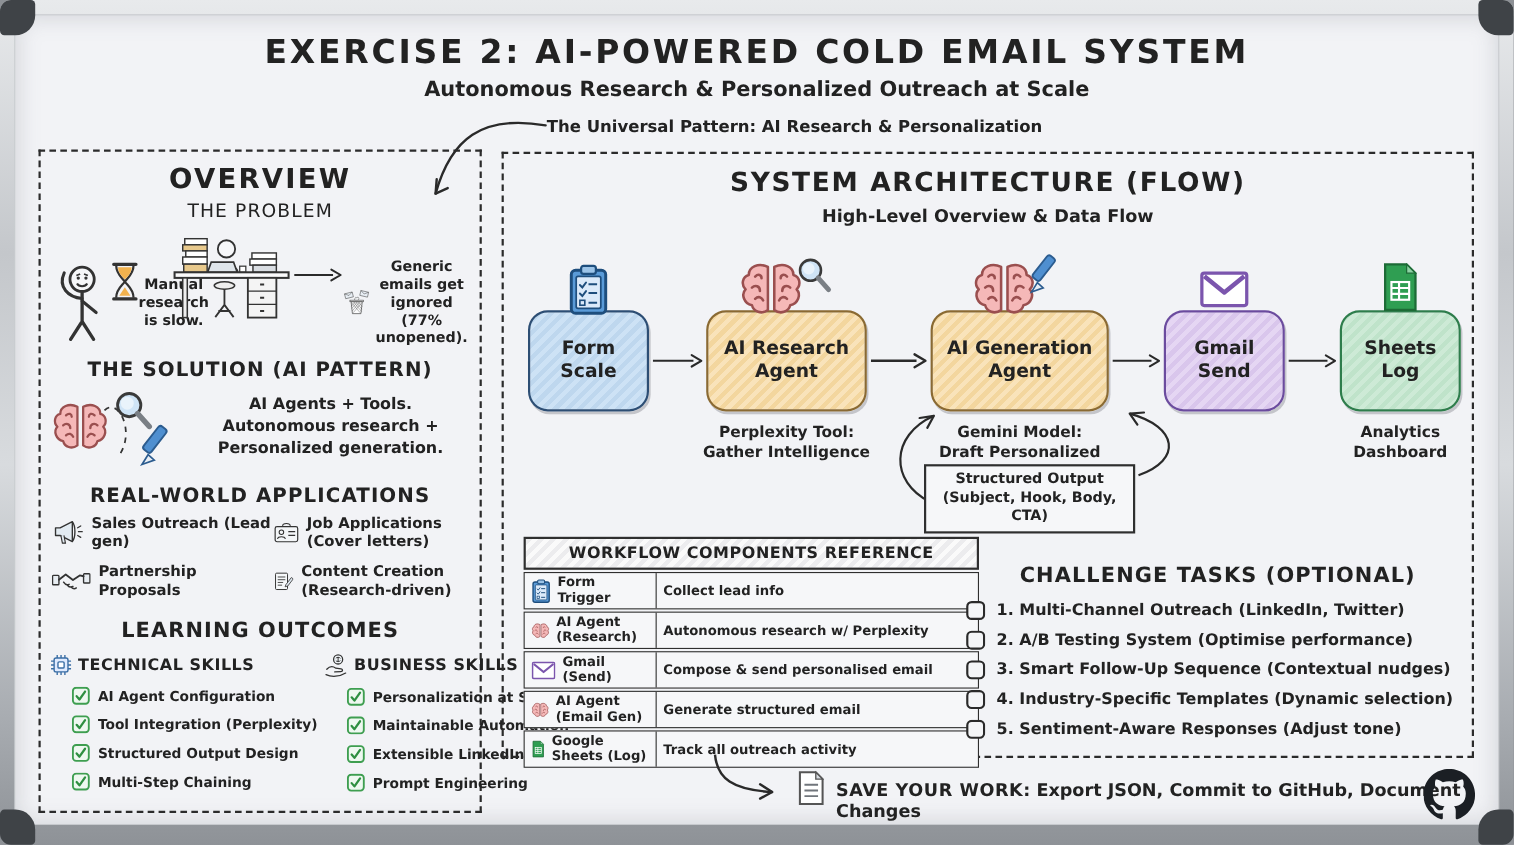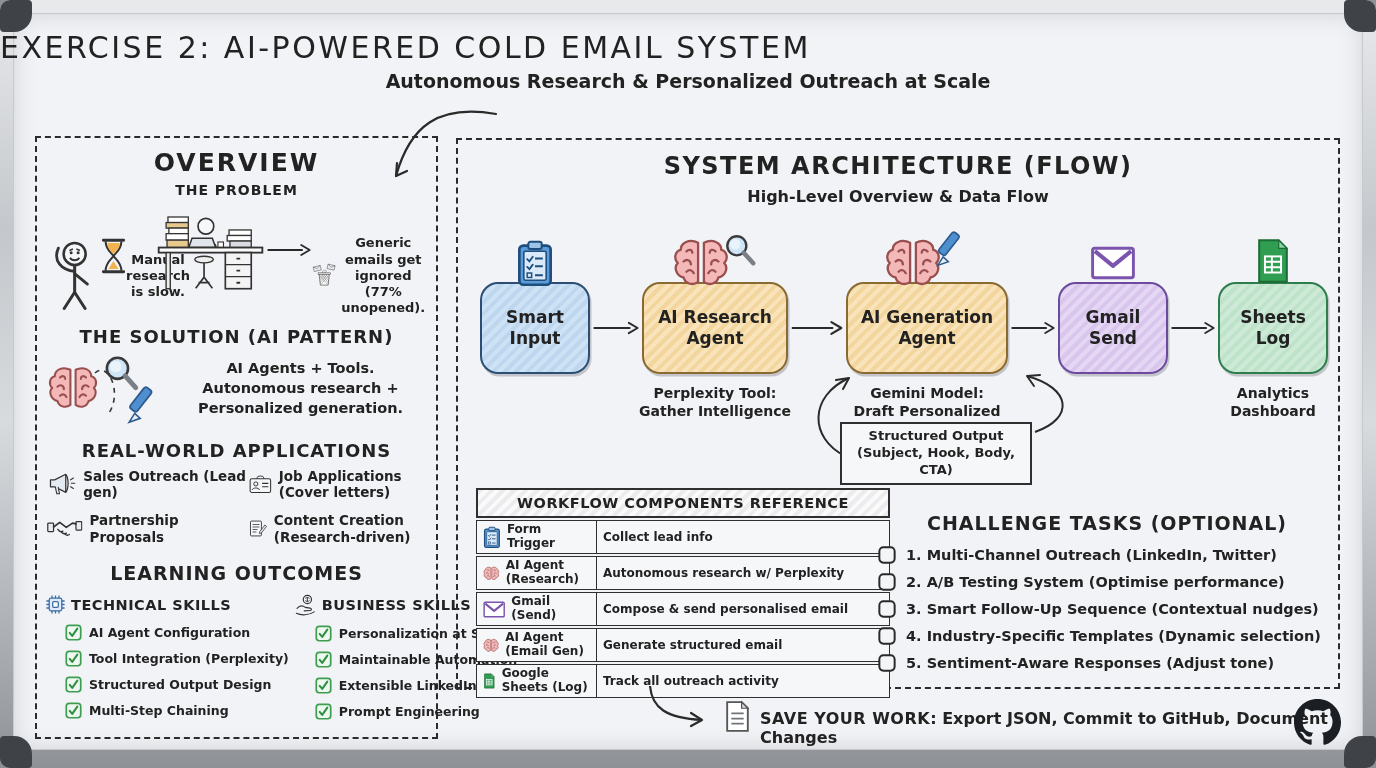--- a/index.html
+++ b/index.html
@@ -10,33 +10,33 @@
   .board { position:absolute; left:13px; top:13px; right:13px; bottom:18px;
     background:#f2f3f6; border-radius:5px; border:1px solid #c6c9cd;
     box-shadow:inset 0 0 22px rgba(110,116,124,.28); }
   .cap { position:absolute; width:32px; height:32px; background:#3f4347; z-index:40; }
   .cap.tl { left:0; top:0; border-radius:10px 4px 18px 4px; }
   .cap.tr { right:0; top:0; border-radius:4px 10px 4px 18px; }
   .cap.bl { left:0; bottom:0; border-radius:4px 18px 4px 10px; }
   .cap.br { right:0; bottom:0; border-radius:18px 4px 10px 4px; }
   .content { position:absolute; inset:0; z-index:10; }
 
-  .title { position:absolute; left:0; right:0; top:30px; text-align:left;
-    font-size:30px; font-weight:400; letter-spacing:2.5px; }
+  .title { position:absolute; left:0; right:0; top:30px; text-align:center;
+    font-size:30px; font-weight:700; letter-spacing:2.5px; }
   .subtitle { position:absolute; left:0; right:0; top:70px; text-align:center;
     font-size:19px; font-weight:600; }
   .annotation { position:absolute; left:497px; top:106px; font-size:15px; font-weight:600; }
   svg.anno-arrow { position:absolute; left:372px; top:100px; z-index:15; }
 
   .panel { position:absolute; border:2.4px dashed #2b2b2b; }
   .panel-left { left:35px; top:136px; width:403px; height:603px; }
   .panel-right { left:456px; top:138px; width:884px; height:551px; }
   .sec { position:absolute; left:0; right:0; text-align:center; }
   .h1 { font-size:25px; font-weight:800; letter-spacing:2px; }
-  .h2 { font-size:14px; font-weight:700; letter-spacing:1px; }
+  .h2 { font-size:17px; font-weight:400; letter-spacing:1px; }
   .h3 { font-size:18px; font-weight:800; letter-spacing:1px; }
 
   .problem-row { position:absolute; left:6px; right:6px; top:62px; height:150px;
     display:flex; justify-content:space-between; }
   .pcol { display:flex; align-items:center; }
   .caption { font-size:13px; font-weight:700; text-align:center; line-height:1.25; margin-top:2px; }
   .icons-side { display:flex; align-items:flex-start; gap:4px; height:82px; }
 
   .solution-row { position:absolute; left:8px; right:8px; top:213px; display:flex; align-items:center; }
   .solution-text { flex:1; font-size:14.5px; font-weight:700; text-align:center; line-height:1.4; max-width:215px; margin:0 auto; }
@@ -250,20 +250,21 @@
   <div class="board"></div>
   <div class="cap tl"></div>
   <div class="cap tr"></div>
   <div class="cap bl"></div>
   <div class="cap br"></div>
 
   <div class="content">
     <div class="title">EXERCISE 2: AI-POWERED COLD EMAIL SYSTEM</div>
     <div class="subtitle">Autonomous Research &amp; Personalized Outreach at Scale</div>
 
+    <div class="annotation">The Universal Pattern: AI Research &amp; Personalization</div>
     <svg class="anno-arrow" width="126" height="92">
       <path d="M124,14 C66,4 38,26 24,76" fill="none" stroke="#2a2a2a" stroke-width="2.2" stroke-linecap="round"></path>
       <path d="M24,76 l1,-13 M24,76 l11,-5" fill="none" stroke="#2a2a2a" stroke-width="2.2" stroke-linecap="round"></path>
     </svg>
 
     <div class="panel panel-left">
       <div class="sec h1" style="top:10px">OVERVIEW</div>
       <div class="sec h2" style="top:44px">THE PROBLEM</div>
 
       <div class="problem-row">
@@ -404,21 +405,21 @@
       <div class="arch-h">SYSTEM ARCHITECTURE (FLOW)</div>
       <div class="arch-sub">High-Level Overview &amp; Data Flow</div>
 
       <div class="flow-node" style="left:22px;width:110px">
         <div class="node-icons" style="top:-42px">
           <svg width="38" height="47">
               <use href="#sym-clipboard"></use>
             </svg>
         </div>
         <div class="fbox blue">
-            <span>Smart Input</span>
+            <span>Form Scale</span>
           </div>
       </div>
       <svg class="harrow" style="left:134px;top:179px" width="48" height="18">
           <use href="#sym-arrow-r"></use>
         </svg>
 
       <div class="flow-node" style="left:184px;width:146px">
         <div class="node-icons" style="top:-44px">
           <svg width="58" height="50">
               <use href="#sym-brain"></use>

